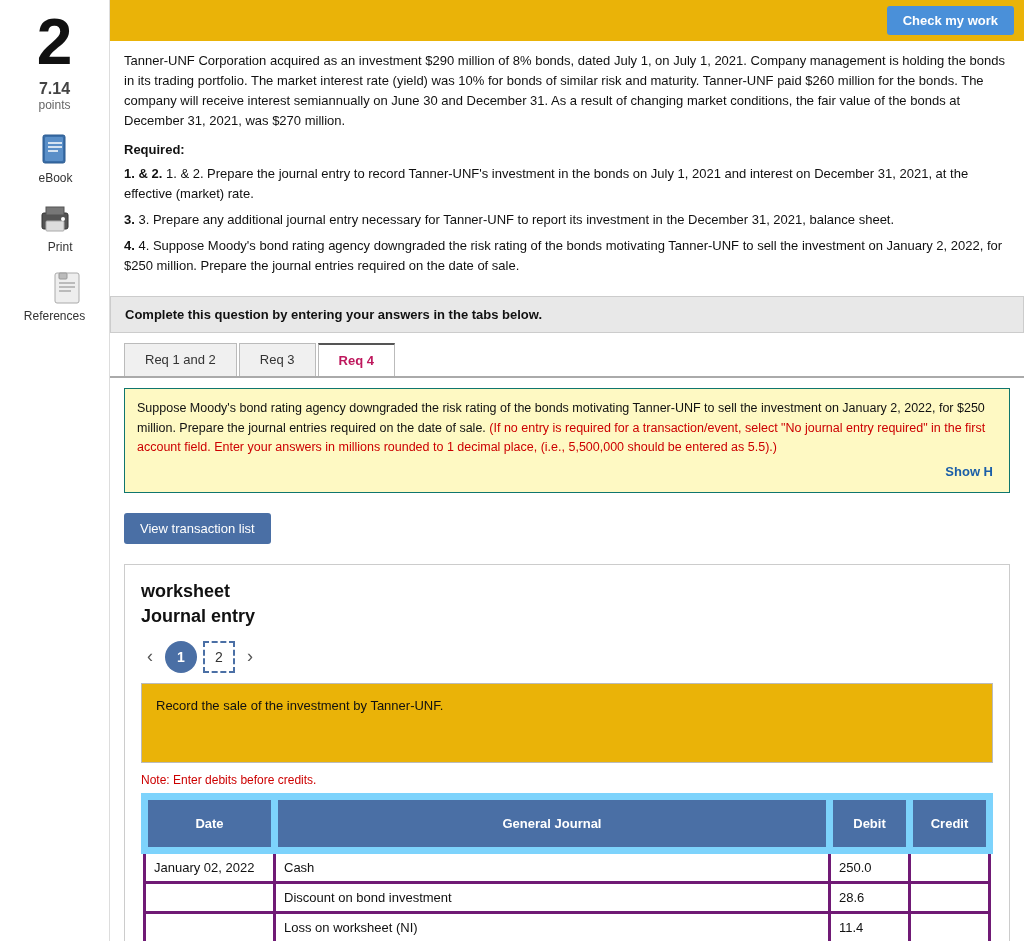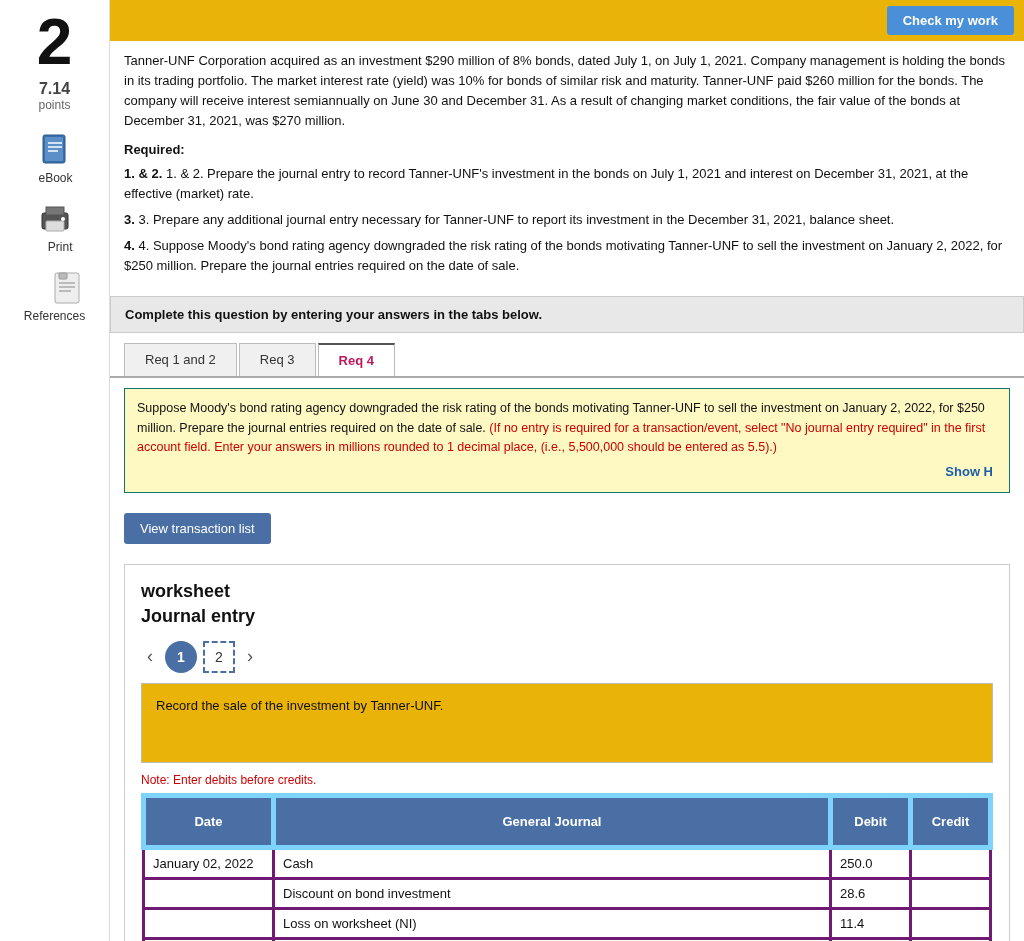--- a/index.html
+++ b/index.html
@@ -276,21 +276,21 @@
 
     .journal-table thead tr {
       background: #4a6fa5;
       color: #fff;
     }
 
     .journal-table thead th {
       padding: 16px 10px;
       text-align: center;
       font-weight: bold;
-      border: 5px solid #7dd3fc;
+      border: 7px solid #7dd3fc;
     }
 
     .journal-table tbody tr {
       border-bottom: 1px solid #ccc;
     }
 
     .journal-table tbody td {
       padding: 6px 8px;
       border: 3px solid #701a75;
       vertical-align: middle;

